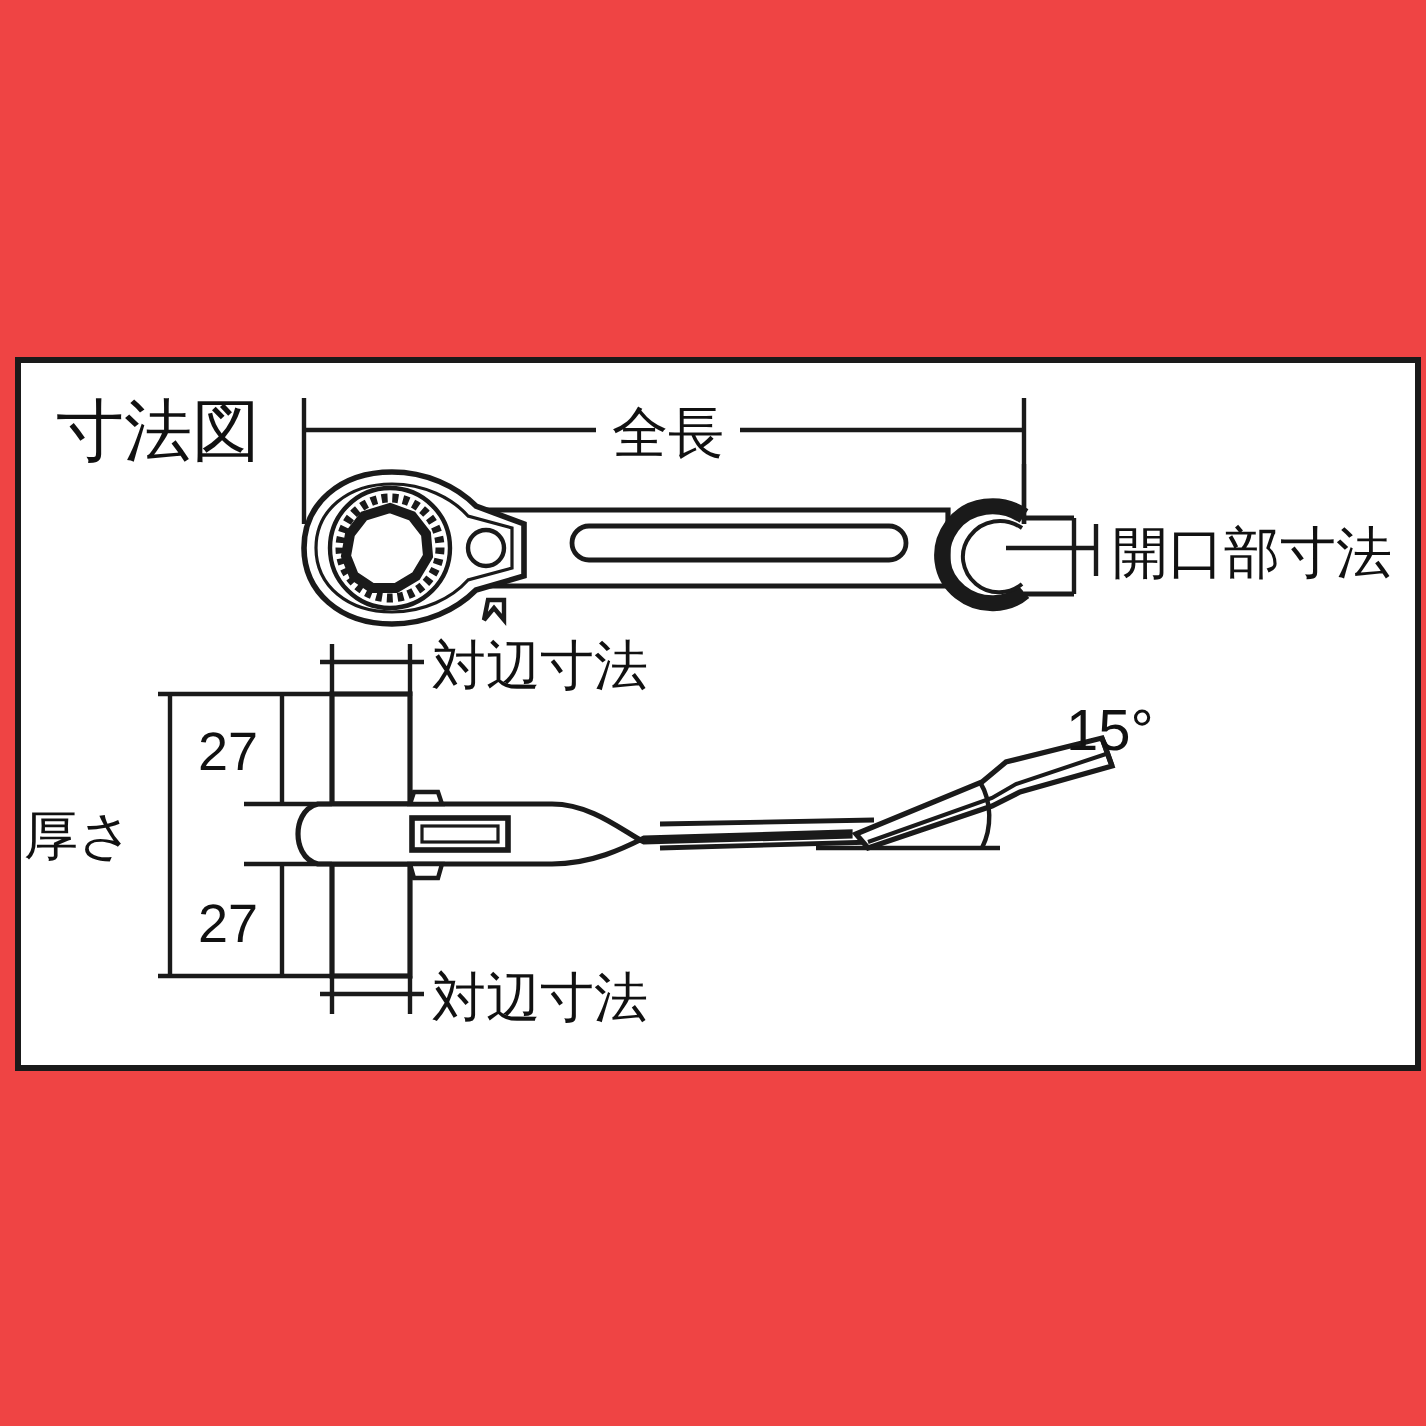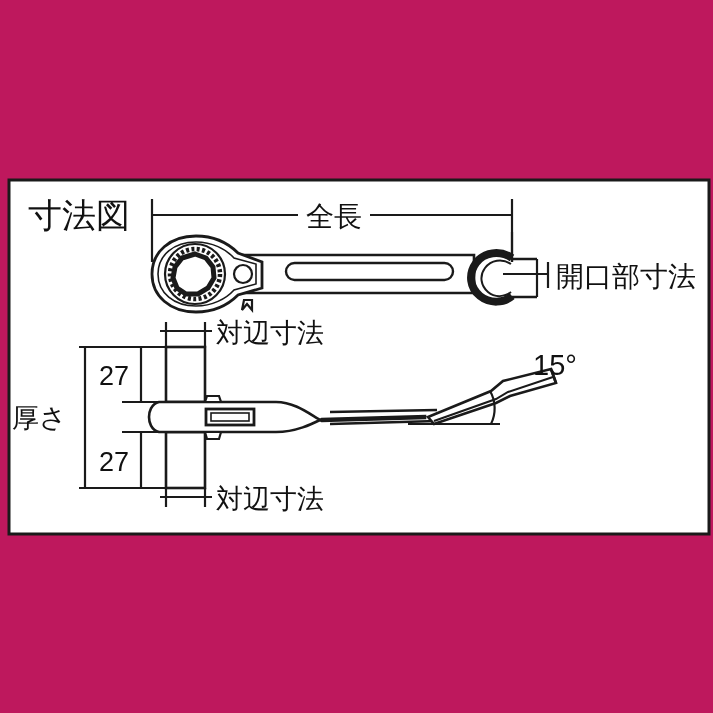--- a/index.html
+++ b/index.html
@@ -10,21 +10,21 @@
   body {
     width: 713px;
     height: 713px;
     font-family: "Liberation Sans", "DejaVu Sans", sans-serif;
     overflow: hidden;
   }
   #stage {
     position: relative;
     width: 713px;
     height: 713px;
-    background: #be185d;
+    background: #ef4444;
   }
   #diagram {
     position: absolute;
     left: 0;
     top: 0;
     width: 713px;
     height: 713px;
   }
   .dim-text {
     font-family: "Liberation Sans", "DejaVu Sans", sans-serif;

